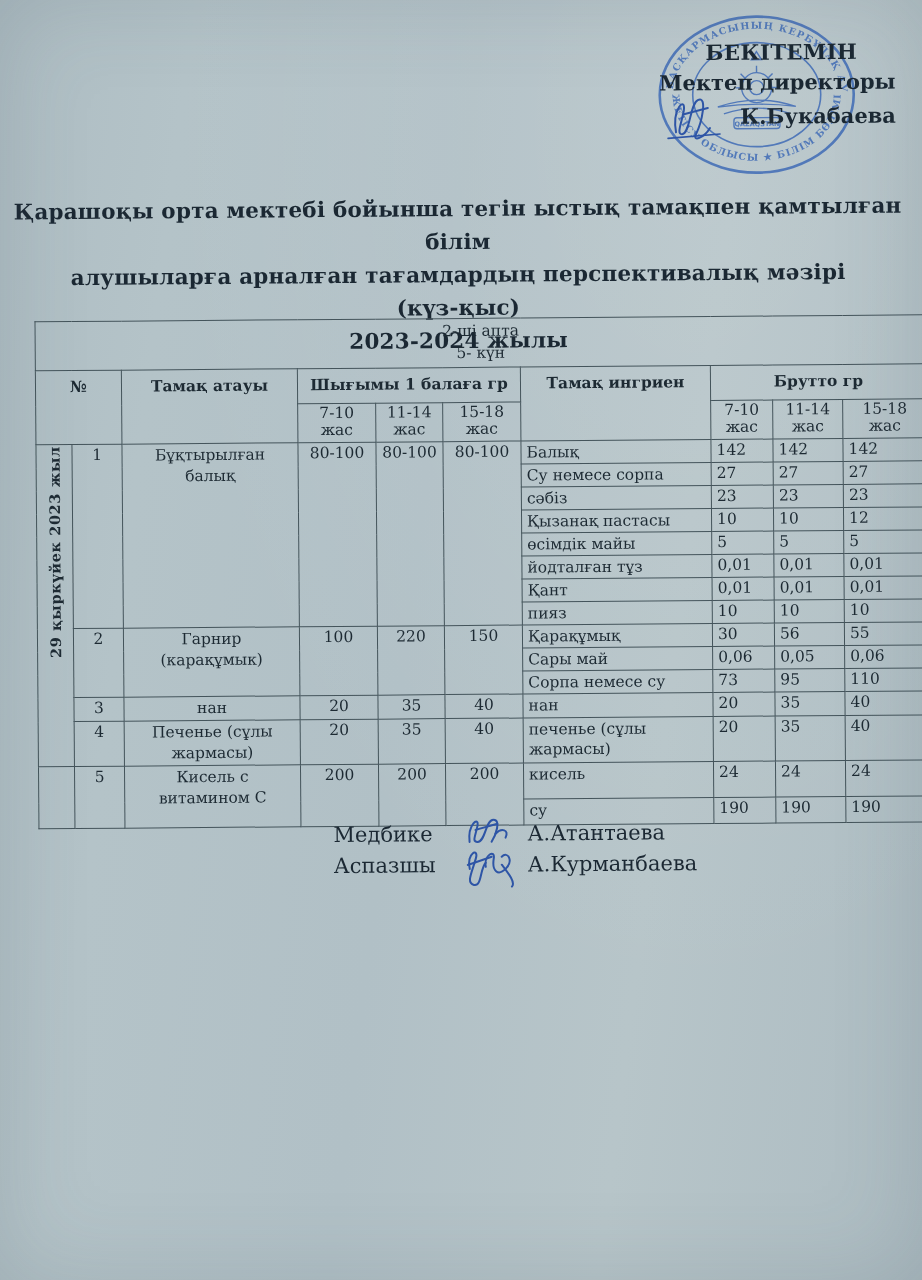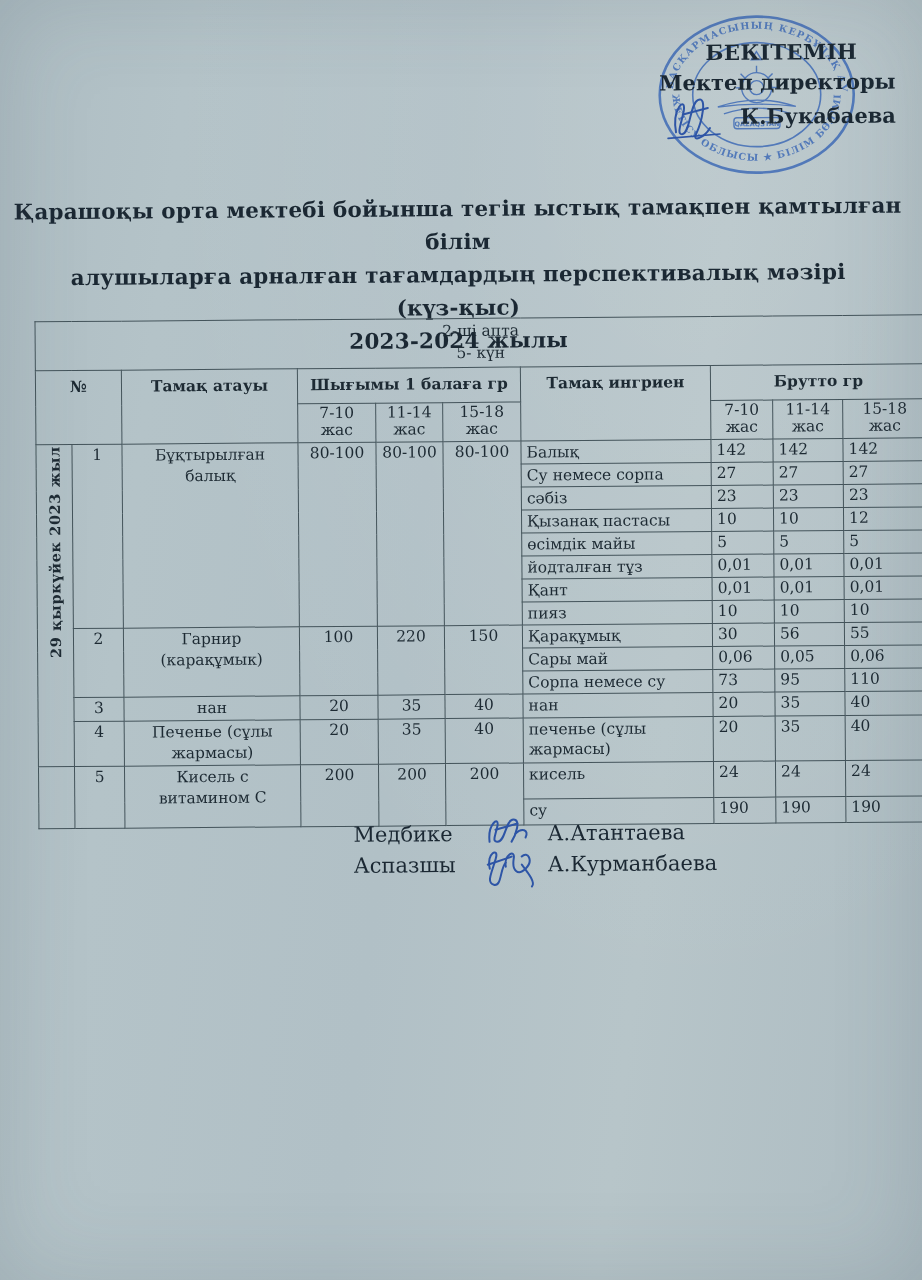--- a/index.html
+++ b/index.html
@@ -55,21 +55,21 @@
          font-weight:bold;font-size:14.5px;letter-spacing:.6px;white-space:nowrap;}
   td.numcol{text-align:center;}
   td.dishcol{text-align:center;padding:1px 13px;line-height:21px;}
   td.outcol{text-align:center;}
   td.ingcol{padding:1px 26px 1px 7px;line-height:20px;}
   td.valcol{padding:1px 4px 1px 7px;margin-top:24px;}
 
   
   .signoff{position:absolute;left:332px;top:818px;width:400px;font-size:21px;}
   .signoff .row{display:flex;align-items:center;height:31px;}
-  .signoff .role{width:122px;margin-left:20px;}
+  .signoff .role{width:122px;}
   .signoff .sig{width:72px;height:31px;position:relative;}
   .signoff .sig svg{position:absolute;left:6px;top:-6px;}
   .signoff .name{flex:1;}
 </style>
 </head>
 <body>
 
 <div class="page">
   <div class="tilt">
 

